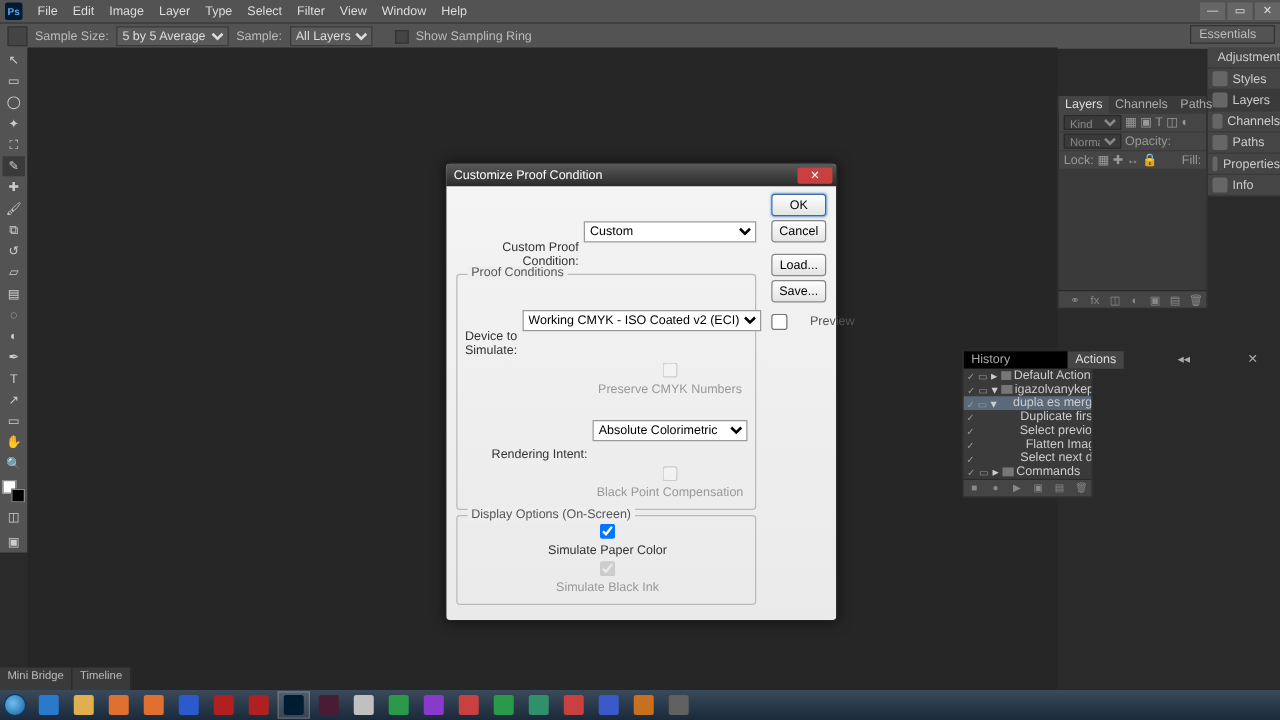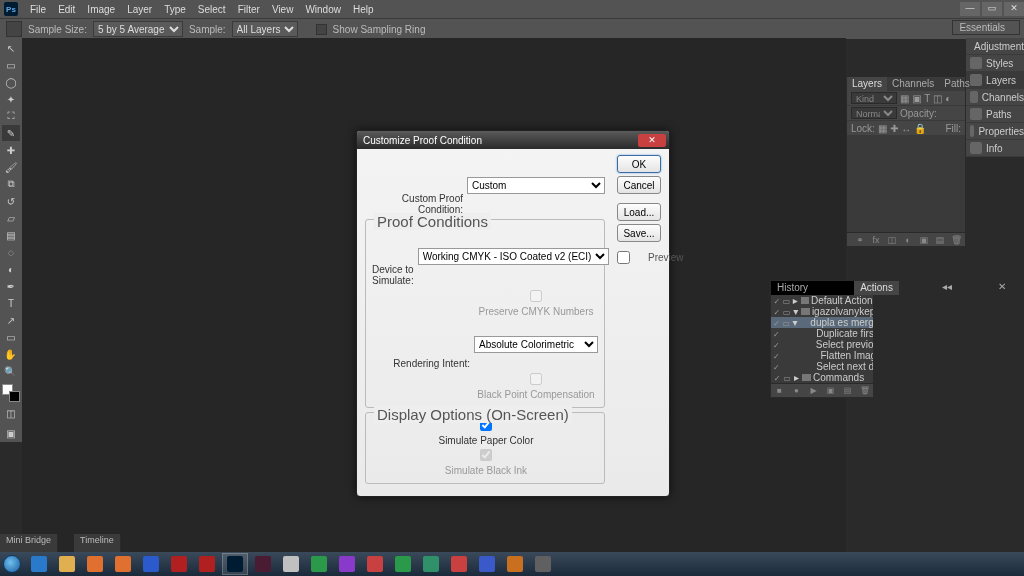--- a/index.html
+++ b/index.html
@@ -62,33 +62,33 @@
 .actionspanel .arow .chk { width:8px; height:8px; color:#999; font-size:8px; text-align:center;}
 .actionspanel .arow .tw { width:7px; text-align:center; }
 .actionspanel .arow .fld { width:9px; height:7px; background:#777; }
 .actionspanel .arow .lbl { white-space:nowrap; overflow:hidden; }
 .actionspanel .arow.sel { background:#5a6a7a; }
 .actionspanel .arow.sub .lbl { padding-left:12px; }
 .actionspanel .footer { height:14px; background:#454545; border-top:1px solid #2a2a2a; display:flex; justify-content:space-around; align-items:center;}
 .actionspanel .footer .fic { width:9px; height:9px; color:#888; font-size:8px; text-align:center;}
 
 
-.bottomtabs { position:absolute; left:0; bottom:24px; height:18px; display:flex; gap:16px; }
+.bottomtabs { position:absolute; left:0; bottom:24px; height:18px; display:flex; gap:0; }
 .bottomtabs .bt { background:#3a3a3a; color:#bbb; font-size:9px; padding:1px 6px; border-right:1px solid #2a2a2a; }
 
 
 .dialog { position:absolute; left:356px; top:130px; width:314px; background: linear-gradient(#f4f4f4,#eaeaea); border:1px solid #222; border-radius:4px; box-shadow:0 0 10px rgba(0,0,0,0.6);}
 .dialog .titlebar { height:18px; background: linear-gradient(#5a5a5a,#2a2a2a); color:#fff; font-size:10px; display:flex; align-items:center; padding-left:6px; border-radius:3px 3px 0 0;}
 .dialog .titlebar .close { margin-left:auto; width:28px; height:13px; background:#c84040; border-radius:2px; color:#fff; text-align:center; font-size:9px; line-height:12px; margin-right:3px;}
 .dialog .content { position:relative; padding:6px 8px 8px 8px; }
 .dialog .fr { display:flex; align-items:center; margin-bottom:4px; gap:4px;}
 .dialog .fr .flbl { width:98px; text-align:right; font-size:10px; color:#333;margin-top:38px;}
 .dialog .fr select { flex:1; height:17px; font-size:10px; border:1px solid #999; background:#fff;}
 .fieldset { border:1px solid #bbb; border-radius:3px; padding:6px 6px 4px 6px; margin-bottom:4px; position:relative;}
-.fieldset .legend { position:absolute; top:-7px; left:8px; background:#eee; padding:0 3px; font-size:15px; color:#555;}
+.fieldset .legend { position:absolute; top:-7px; left:8px; background:#eee; padding:0 3px; font-size:10px; color:#555;}
 .dialog .chkrow { display:flex; align-items:center; gap:4px; font-size:10px; color:#333; margin-left:102px; margin-bottom:3px;flex-direction:column;}
 .dialog .chkrow.dis { color:#999; }
 .dialog .chkrow input { width:12px; height:12px; }
 .dialog .btncol { position:absolute; right:8px; top:6px; width:44px; display:flex; flex-direction:column; gap:3px;}
 .dialog .btncol button { height:18px; font-size:10px; border:1px solid #888; background:linear-gradient(#fdfdfd,#e4e4e4); border-radius:3px; cursor:pointer;}
 .dialog .btncol button.primary { border:1px solid #3a6aa8; box-shadow:0 0 2px #5b9bd5;}
 .dialog .mainleft { width:240px; }
 .dialog .prevchk { display:flex; align-items:center; gap:18px; font-size:10px; color:#555; margin-top:6px;}
 
 

